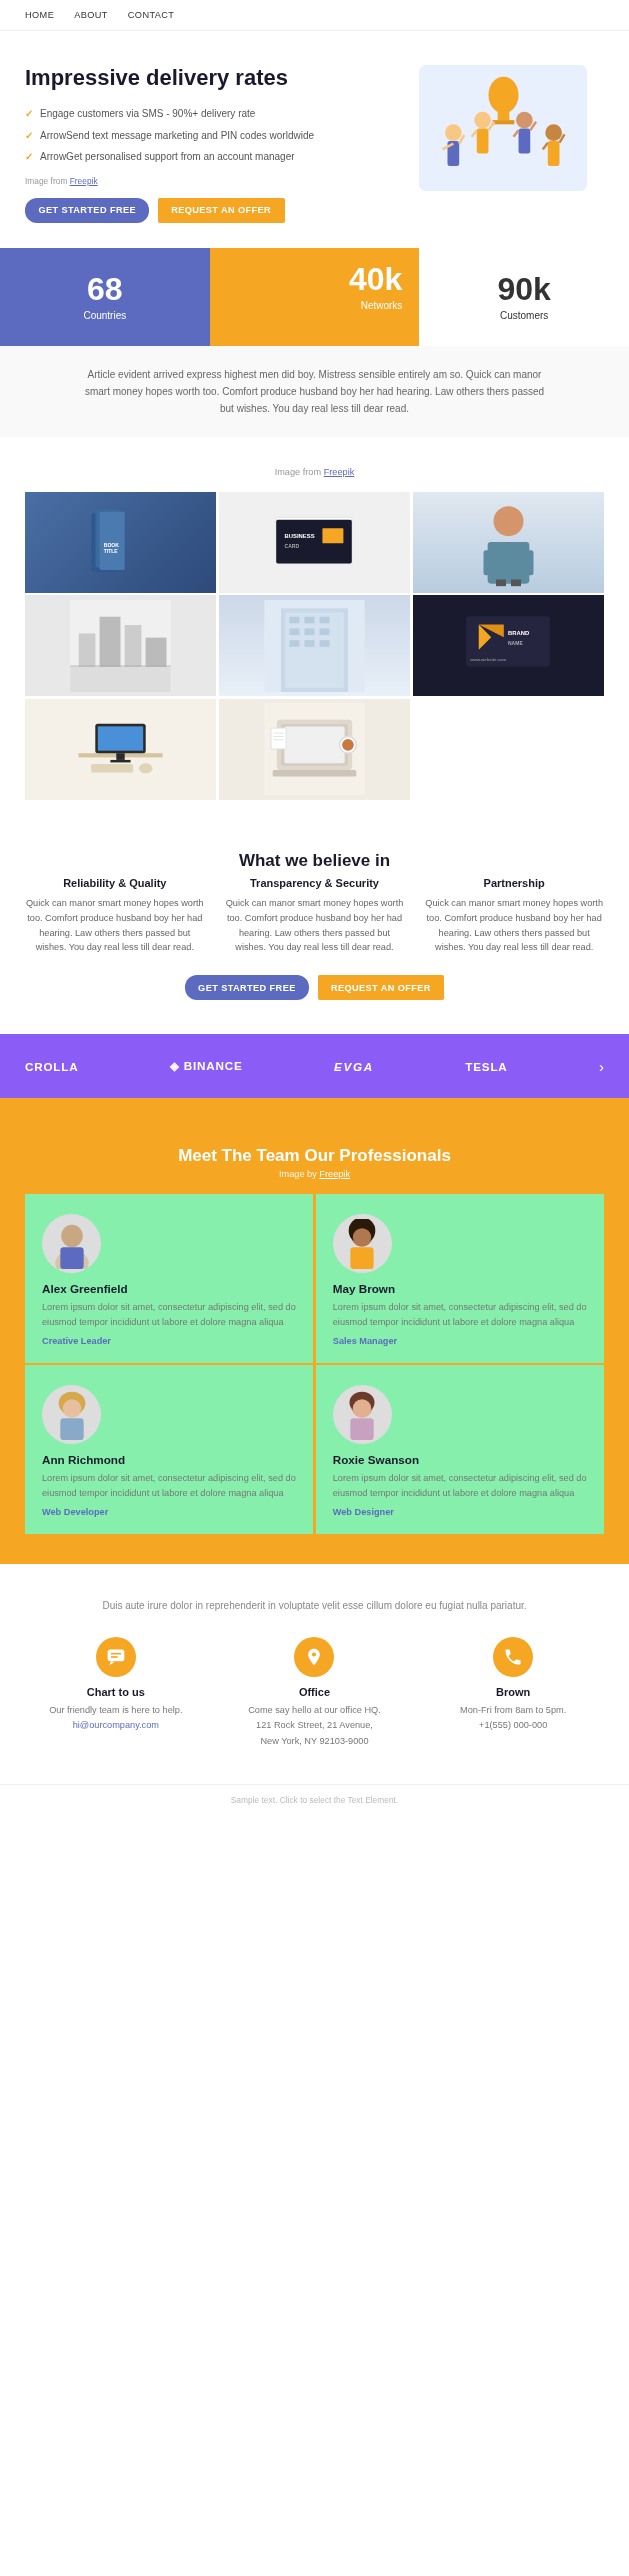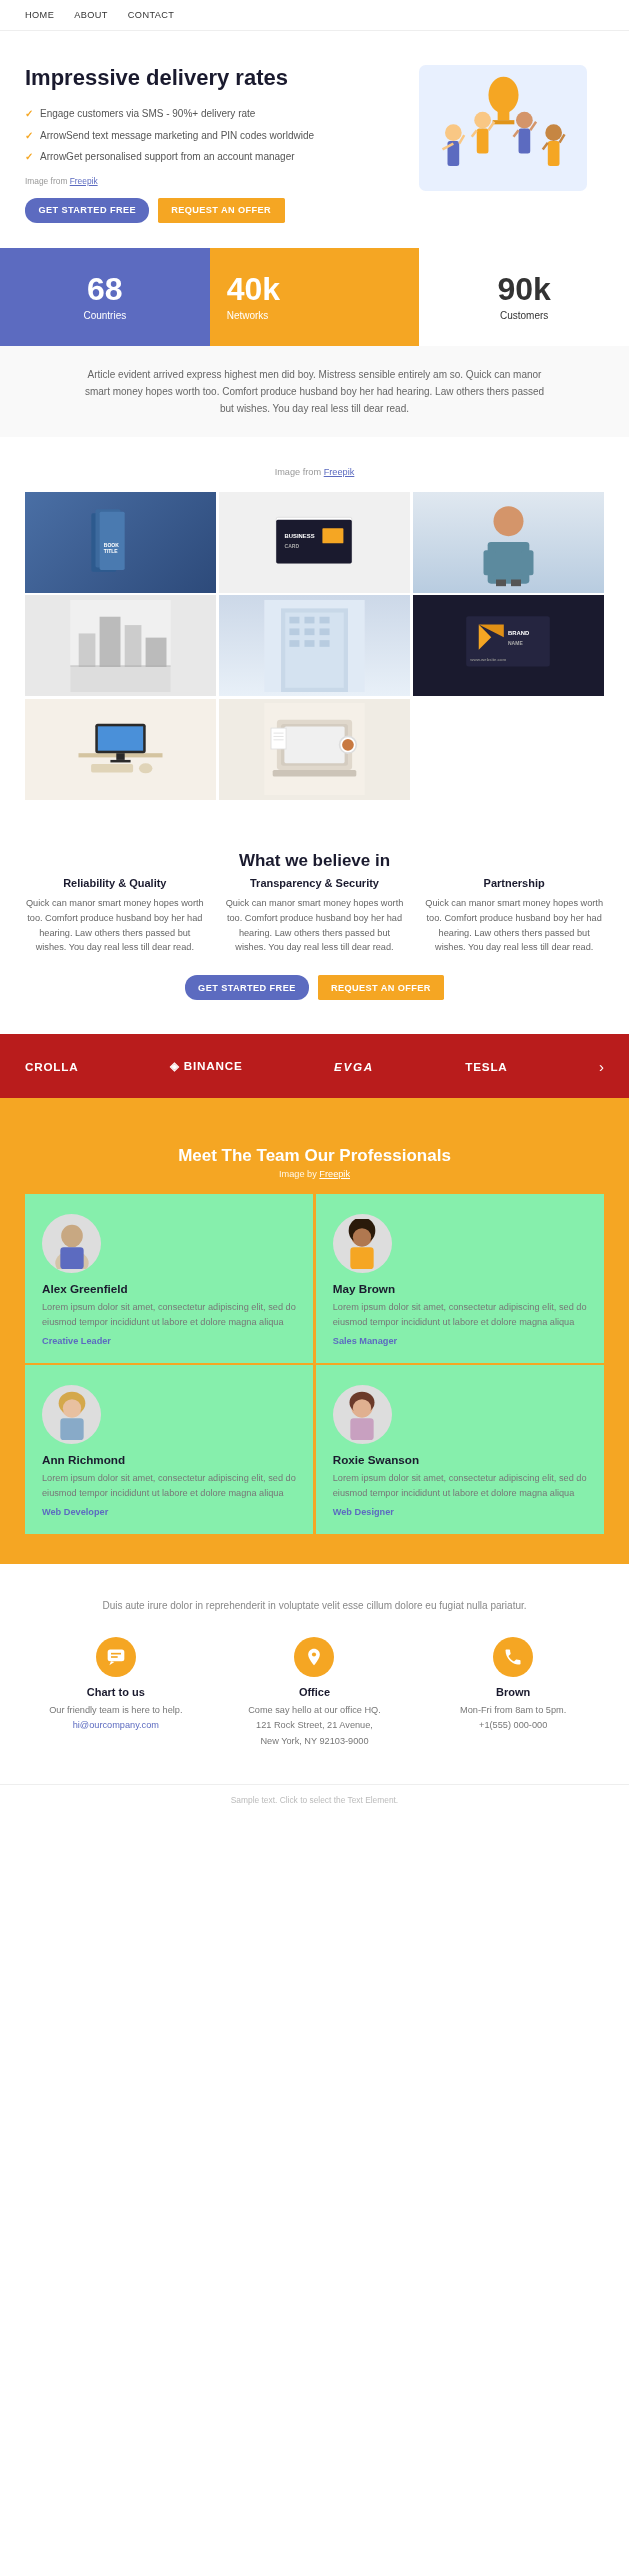--- a/index.html
+++ b/index.html
@@ -18,21 +18,21 @@
     .hero-text ul li::before { content: '✓'; color: #f5a623; position: absolute; left: 0; font-weight: bold; }
     .hero-image { flex: 0 0 185px; text-align: center; }
     .hero-image .illustration { width: 168px; height: 126px; background: #e8f0fe; border-radius: 6.7px; display: flex; align-items: center; justify-content: center; font-size: 50px; }
     .hero-buttons { display: flex; gap: 8.4px; margin-top: 11.7px; }
     .btn-primary { background: #5c6bc0; color: #fff; border: none; padding: 7.5px 13.4px; font-size: 9.2px; font-weight: 600; cursor: pointer; border-radius: 12px; text-transform: uppercase; letter-spacing: 0.4px; }
     .btn-secondary { background: #f5a623; color: #fff; border: none; padding: 7.5px 13.4px; font-size: 9.2px; font-weight: 600; cursor: pointer; border-radius: 1.7px; text-transform: uppercase; letter-spacing: 0.4px; }
 
     
     .stats { display: flex; margin: 0; }
     .stat-blue { background: #5c6bc0; color: #fff; flex: 1; padding: 25px 17px; text-align: center; }
-    .stat-orange { background: #f5a623; color: #fff; flex: 1; padding: 25px 17px; text-align: left; }
+    .stat-orange { background: #f5a623; color: #fff; flex: 1; padding: 15px 17px; text-align: right; }
     .stat-white { background: #fff; color: #333; flex: 1; padding: 25px 17px; text-align: center; }
     .stat-number { font-size: 32px; font-weight: 700; line-height: 1; }
     .stat-label { font-size: 10px; margin-top: 5px; text-transform: capitalize; }
 
     
     .quote { padding: 20px 25px; text-align: center; background: #f9f9f9; }
     .quote p { font-size: 10px; color: #666; line-height: 1.7; max-width: 470px; margin: 0 auto; }
 
     
     .projects { padding: 30px 25px 17px; }
@@ -48,21 +48,21 @@
     .p8 { background: linear-gradient(135deg, #f0f0f0, #d0d0d0); color: #555; }
 
     
     .believe { padding: 34px 25px; }
     .believe-cols { display: grid; grid-template-columns: repeat(3, 1fr); gap: 20px; margin-top: 6.7px; }
     .believe-col h3 { font-size: 11px; font-weight: 700; color: #1a1a2e; margin-bottom: 6.7px; text-align: center; }
     .believe-col p { font-size: 9.2px; color: #666; line-height: 1.6; text-align: center; }
     .believe-buttons { display: flex; gap: 8.4px; justify-content: center; margin-top: 20px; }
 
     
-    .brands { background: #b91c1c; padding: 23.5px 25px; display: flex; align-items: center; justify-content: space-between; }
+    .brands { background: #8b5cf6; padding: 23.5px 25px; display: flex; align-items: center; justify-content: space-between; }
     .brand-name { color: #fff; font-weight: 700; font-size: 11.7px; letter-spacing: 0.8px; }
     .brand-name.special { display: flex; align-items: center; gap: 3.4px; }
     .chevron-right { color: #fff; font-size: 15px; cursor: pointer; }
 
     
     .team { background: #f5a623; padding: 30px 25px; }
     .team .section-title { color: #fff; margin-top: 18px; }
     .team .section-subtitle { color: #fff8e8; }
     .team .section-subtitle a { color: #fff; }
     .team-grid { display: grid; grid-template-columns: repeat(2, 1fr); gap: 2.5px; margin-top: 8.4px; }

